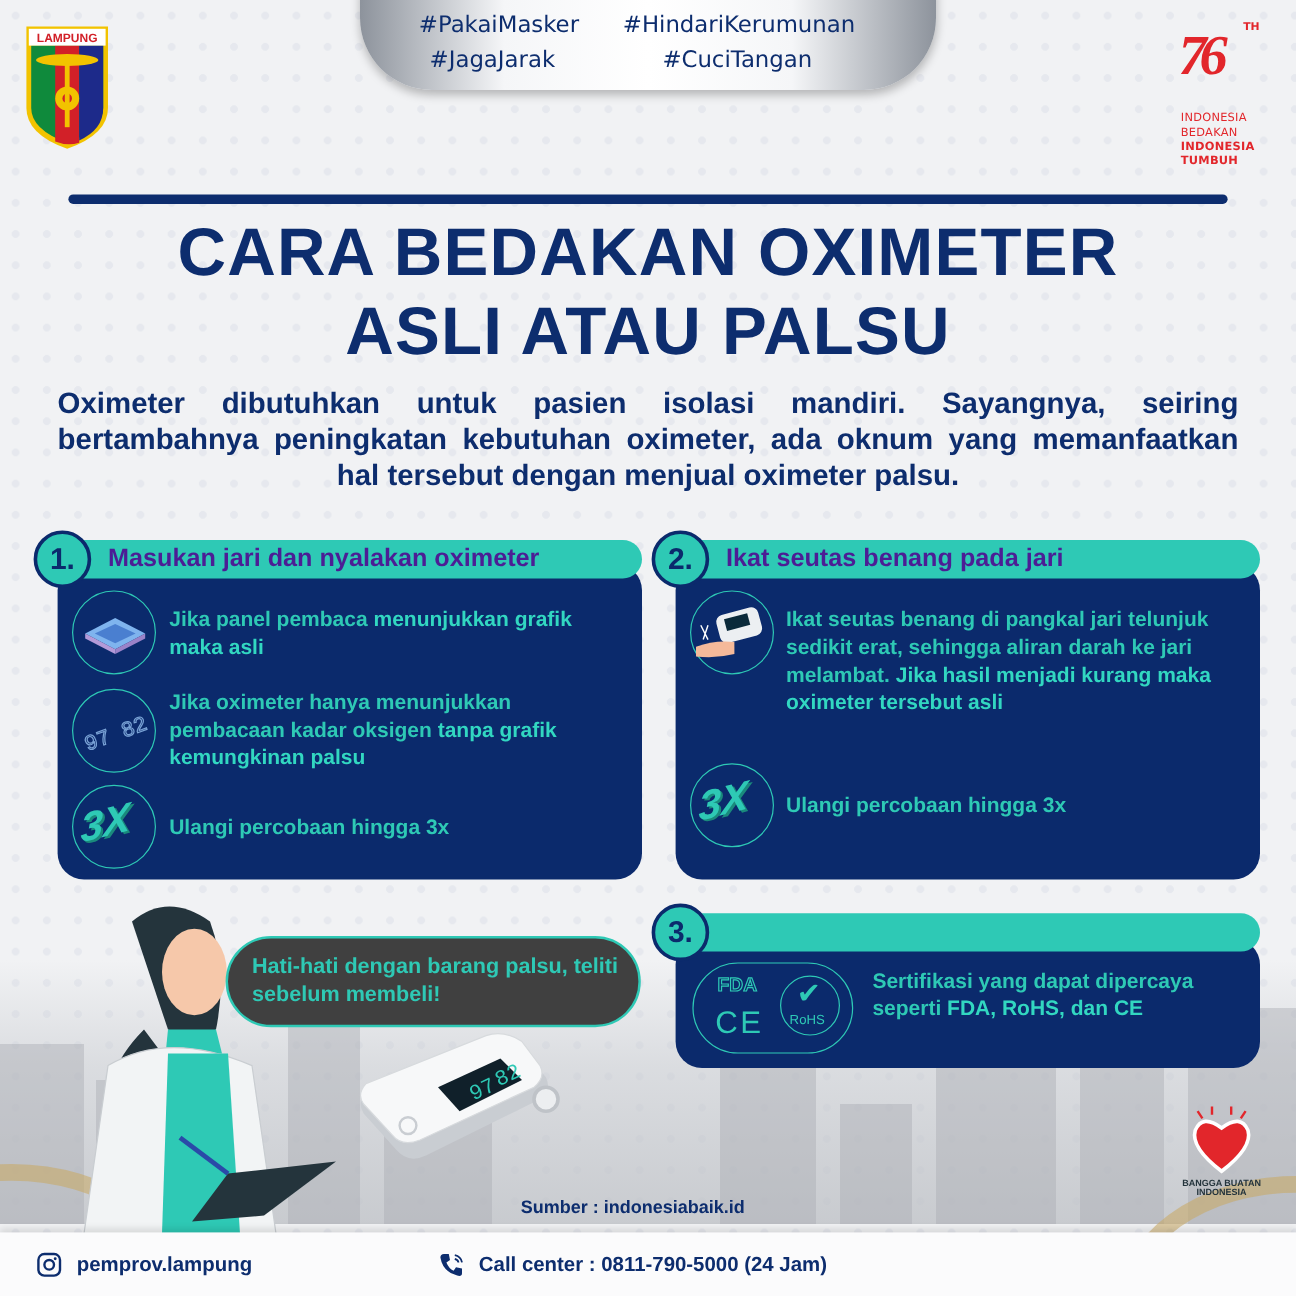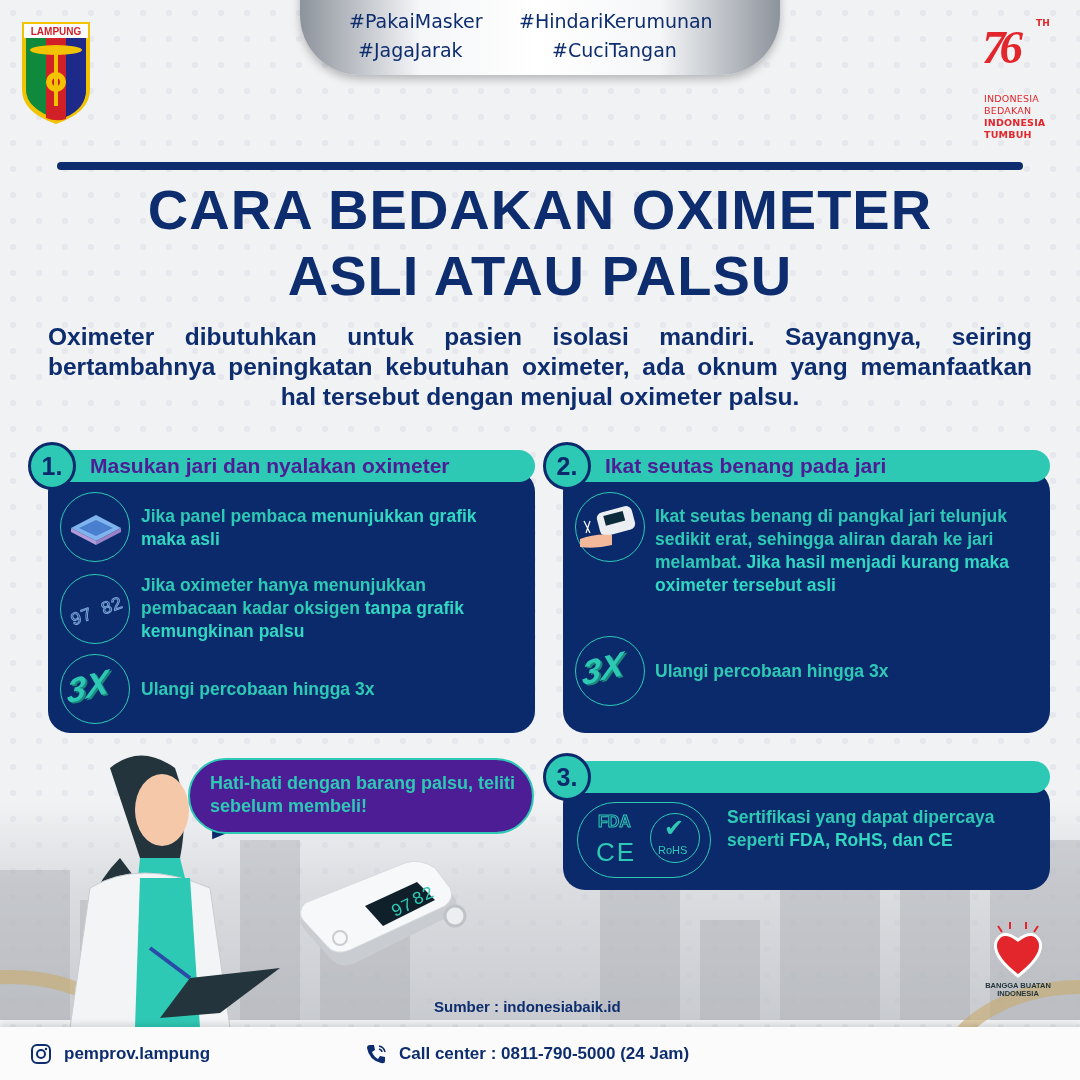--- a/index.html
+++ b/index.html
@@ -25,21 +25,21 @@
 
 .card{position:absolute;background:#0b2a6c;border-radius:22px}
 .card-head{position:absolute;height:32px;background:#2ec9b5;border-radius:16px;}
 .card-head .lbl{position:absolute;left:50px;top:2px;font-family:"Liberation Sans",sans-serif;font-weight:bold;font-size:21px;color:#4c1d95;white-space:nowrap;line-height:28px}
 .num-badge{position:absolute;left:-12px;top:-8px;width:48px;height:48px;border-radius:50%;background:#2ec9b5;border:3px solid #0b2a6c;font-family:"Liberation Sans",sans-serif;font-weight:bold;font-size:25px;color:#0b2a6c;text-align:center;line-height:42px}
 .icon-circle{position:absolute;width:70px;height:70px;border-radius:50%;border:1.5px solid #2ec9b5}
 .item-text{position:absolute;font-family:"Liberation Sans",sans-serif;font-weight:bold;font-size:17.5px;line-height:23px;color:#2ec9b5}
 .item-text b{color:#32d7c1}
 .x3{position:absolute;font-family:"Liberation Sans",sans-serif;font-style:italic;font-weight:bold;font-size:34px;color:#2ec9b5;text-shadow:2px 2px 0 #1a8a7c;transform:skewY(-14deg)}
 
-.bubble{position:absolute;left:188px;top:758px;width:346px;height:76px;background:#4c1d95;border:2px solid #2ec9b5;border-radius:38px}
+.bubble{position:absolute;left:188px;top:780px;width:346px;height:76px;background:#404040;border:2px solid #2ec9b5;border-radius:38px}
 .bubble-tail{position:absolute;left:205px;top:820px;width:0;height:0;border-left:12px solid transparent;border-right:18px solid transparent;border-top:22px solid #0b2a6c;transform:rotate(28deg)}
 .bubble-text{position:absolute;left:20px;top:12px;font-family:"Liberation Sans",sans-serif;font-weight:bold;font-size:18px;line-height:23px;color:#2ec9b5}
 .source{position:absolute;left:434px;top:998px;font-family:"Liberation Sans",sans-serif;font-weight:bold;font-size:15px;color:#0d2d6e}
 
 .footer{position:absolute;left:0;top:1027px;width:1080px;height:53px;background:#fbfbfc;box-shadow:0 -3px 6px rgba(0,0,0,.12)}
 .f-item{position:absolute;top:16px;display:flex;align-items:center;gap:12px;font-family:"Liberation Sans",sans-serif;font-weight:bold;font-size:17px;color:#0d2d6e;white-space:nowrap}
 .f-icon{width:22px;height:22px;display:inline-block}
 .bbi{position:absolute;left:978px;top:918px;width:80px;height:80px}
 </style>
 </head>

